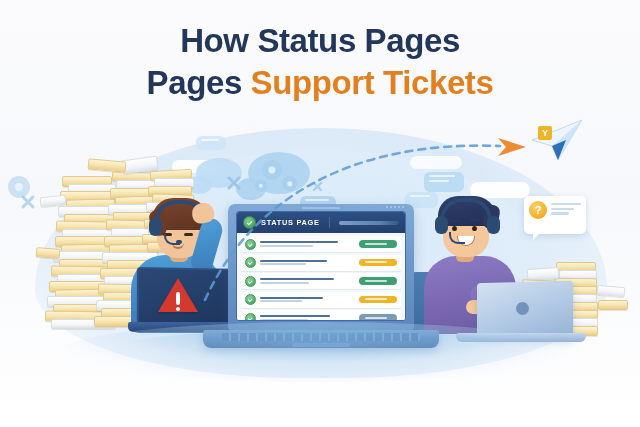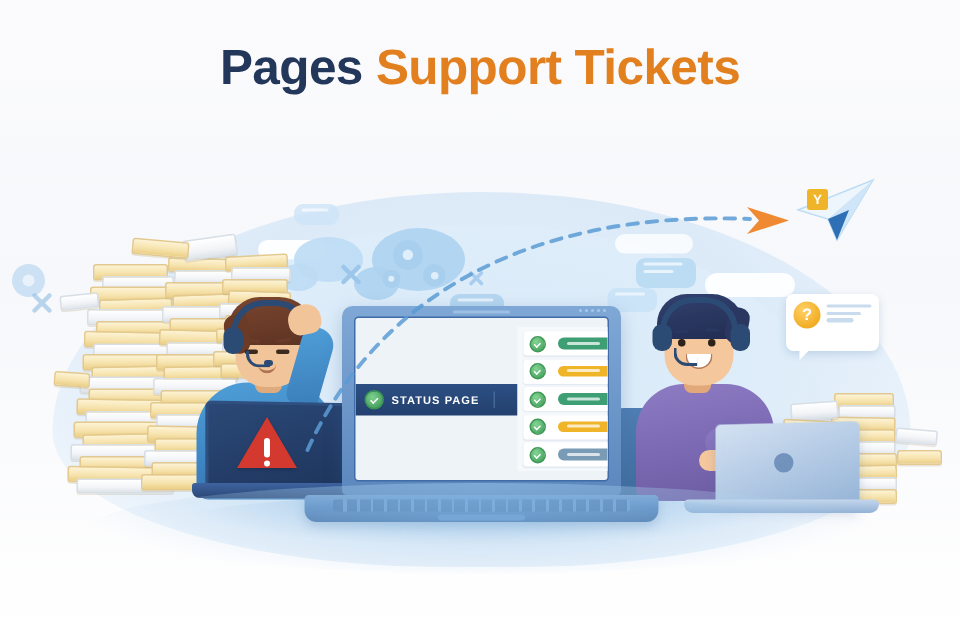--- a/index.html
+++ b/index.html
@@ -60,21 +60,21 @@
     border-bottom:34px solid #d4392f;filter:drop-shadow(0 1px 1px rgba(0,0,0,.22));}
   .warn-bang{position:absolute;left:176px;top:292px;width:4px;height:13px;background:#fff;border-radius:2px;}
   .warn-dot{position:absolute;left:176px;top:307px;width:4px;height:4px;background:#fff;border-radius:50%;}
 
   
   .cl-lid{position:absolute;left:228px;top:204px;width:186px;height:126px;
     background:linear-gradient(180deg,#7fa8d6 0%,#5b87bd 100%);
     border-radius:7px 7px 3px 3px;padding:7px 8px 9px 8px;box-sizing:border-box;
     box-shadow:0 4px 12px rgba(60,100,150,.28);}
   .cl-screen{width:100%;height:100%;background:#eef3f8;border-radius:3px;overflow:hidden;
-    border:1px solid #3f6ba6;box-sizing:border-box;display:flex;flex-direction:row;align-items:center;}
+    border:1px solid #3f6ba6;box-sizing:border-box;display:flex;flex-direction:column;}
   .cl-notch{position:absolute;left:50%;top:3px;transform:translateX(-50%);
     width:38px;height:2px;background:#9cc0e4;border-radius:2px;}
   .cl-dots{position:absolute;right:10px;top:2px;display:flex;gap:2px;}
   .cl-dots i{display:block;width:2px;height:2px;border-radius:50%;background:#a8c9e8;}
   .cl-base{position:absolute;left:203px;top:330px;width:236px;height:18px;
     background:linear-gradient(180deg,#6e9acd 0%,#4d7cb4 45%,#3d6aa0 100%);
     border-radius:3px 3px 8px 8px;box-shadow:0 3px 8px rgba(60,100,150,.3);}
   .cl-kb{position:absolute;left:222px;top:333px;width:198px;height:8px;
     background:repeating-linear-gradient(90deg,#3b669c 0 7px,#6d9acd 7px 9px);
     border-radius:2px;opacity:.85;}
@@ -470,16 +470,17 @@
     <svg viewBox="0 0 56 44" width="56" height="44">
       <path d="M4 22 L54 2 L30 42 L24 28 Z" fill="#eef6fd" stroke="#bcdcf4" stroke-width="1"></path>
       <path d="M24 28 L54 2 L30 42 Z" fill="#cfe5f8"></path>
       <path d="M24 28 L38 22 L30 42 Z" fill="#2f6fb5"></path>
     </svg>
   </div>
   <div class="abs" style="left:538px;top:126px;width:14px;height:14px;background:#f0b429;border-radius:2px;
               color:#fff;font-size:9px;font-weight:bold;text-align:center;line-height:14px;">Y</div>
 
   <div class="title-wrap">
+    <div class="title-line">How Status Pages</div>
     <div class="title-line l2"><span>Pages </span><span class="accent">Support Tickets</span></div>
   </div>
 
 </div>
 
 </body></html>

